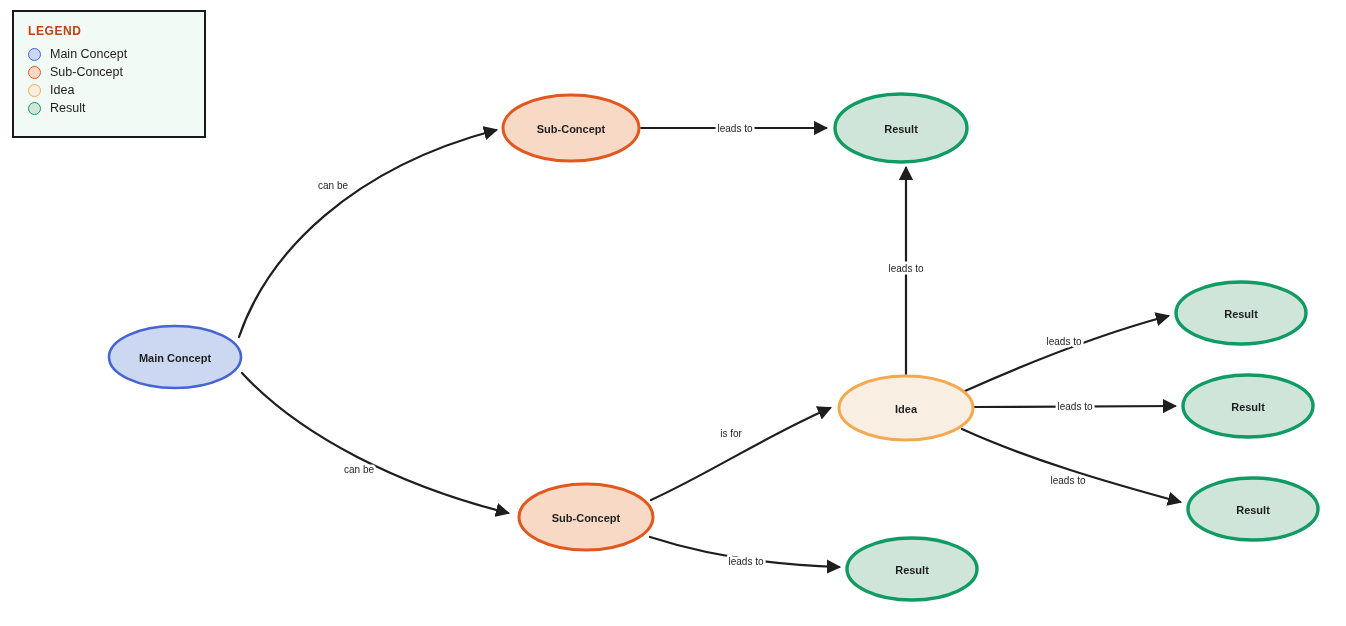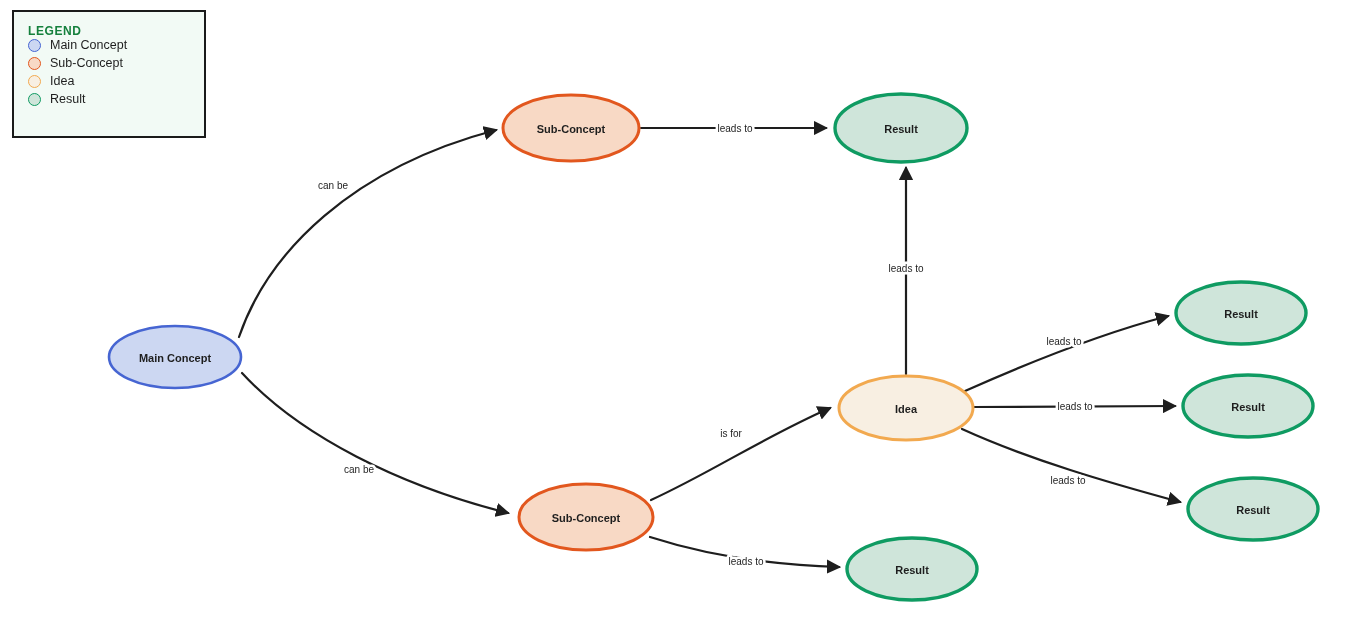--- a/index.html
+++ b/index.html
@@ -56,21 +56,22 @@
     height: 128px;
     background: #f2faf5;
     border: 2.5px solid #1a1a1a;
     box-sizing: border-box;
     padding: 12px 14px;
   }
   .legend-title {
     font-size: 12px;
     font-weight: 700;
     letter-spacing: 0.6px;
-    color: #15803d;
+    color: #c2410c;
+    margin-bottom: 9px;
   }
   .legend-item {
     display: flex;
     align-items: center;
     gap: 9px;
     margin-bottom: 4px;
   }
   .legend-item-label {
     font-size: 12.5px;
     color: #1e1e1e;

